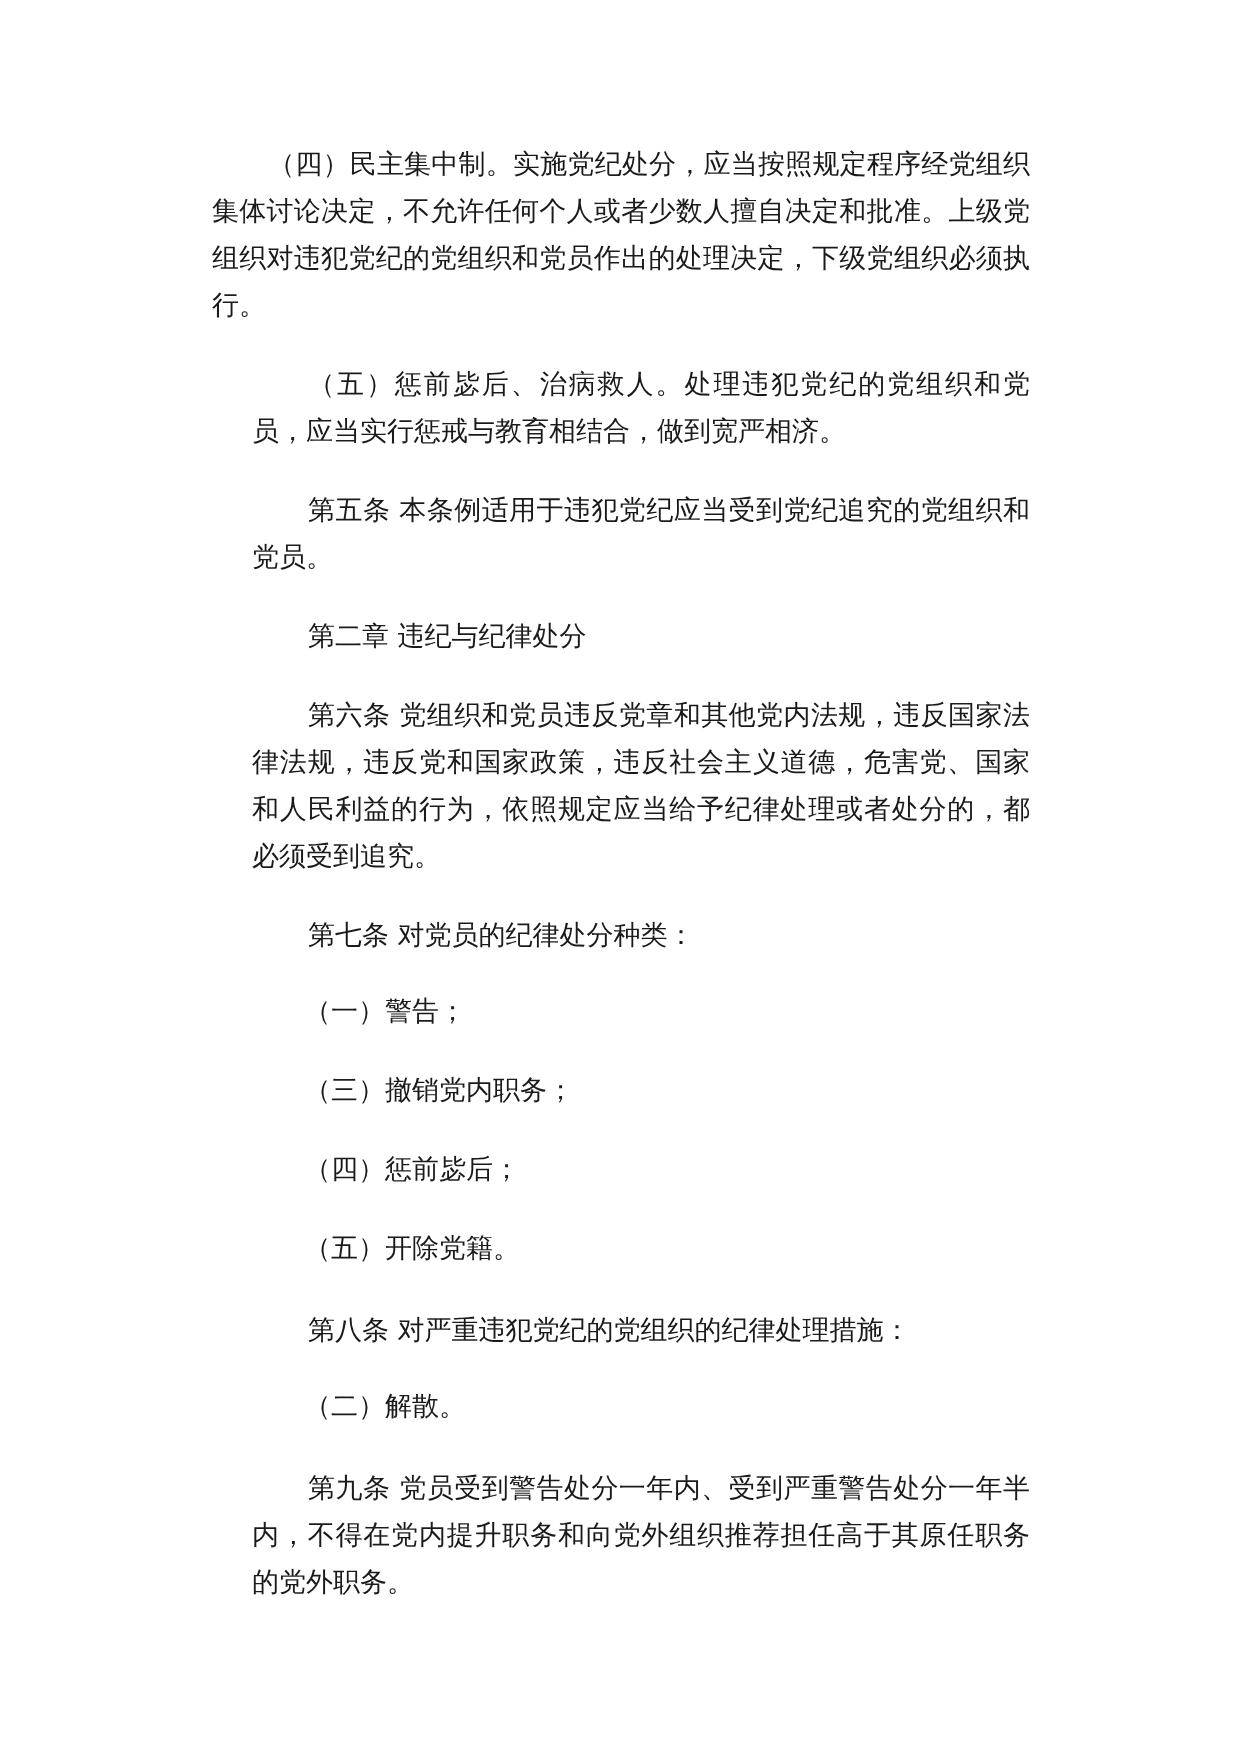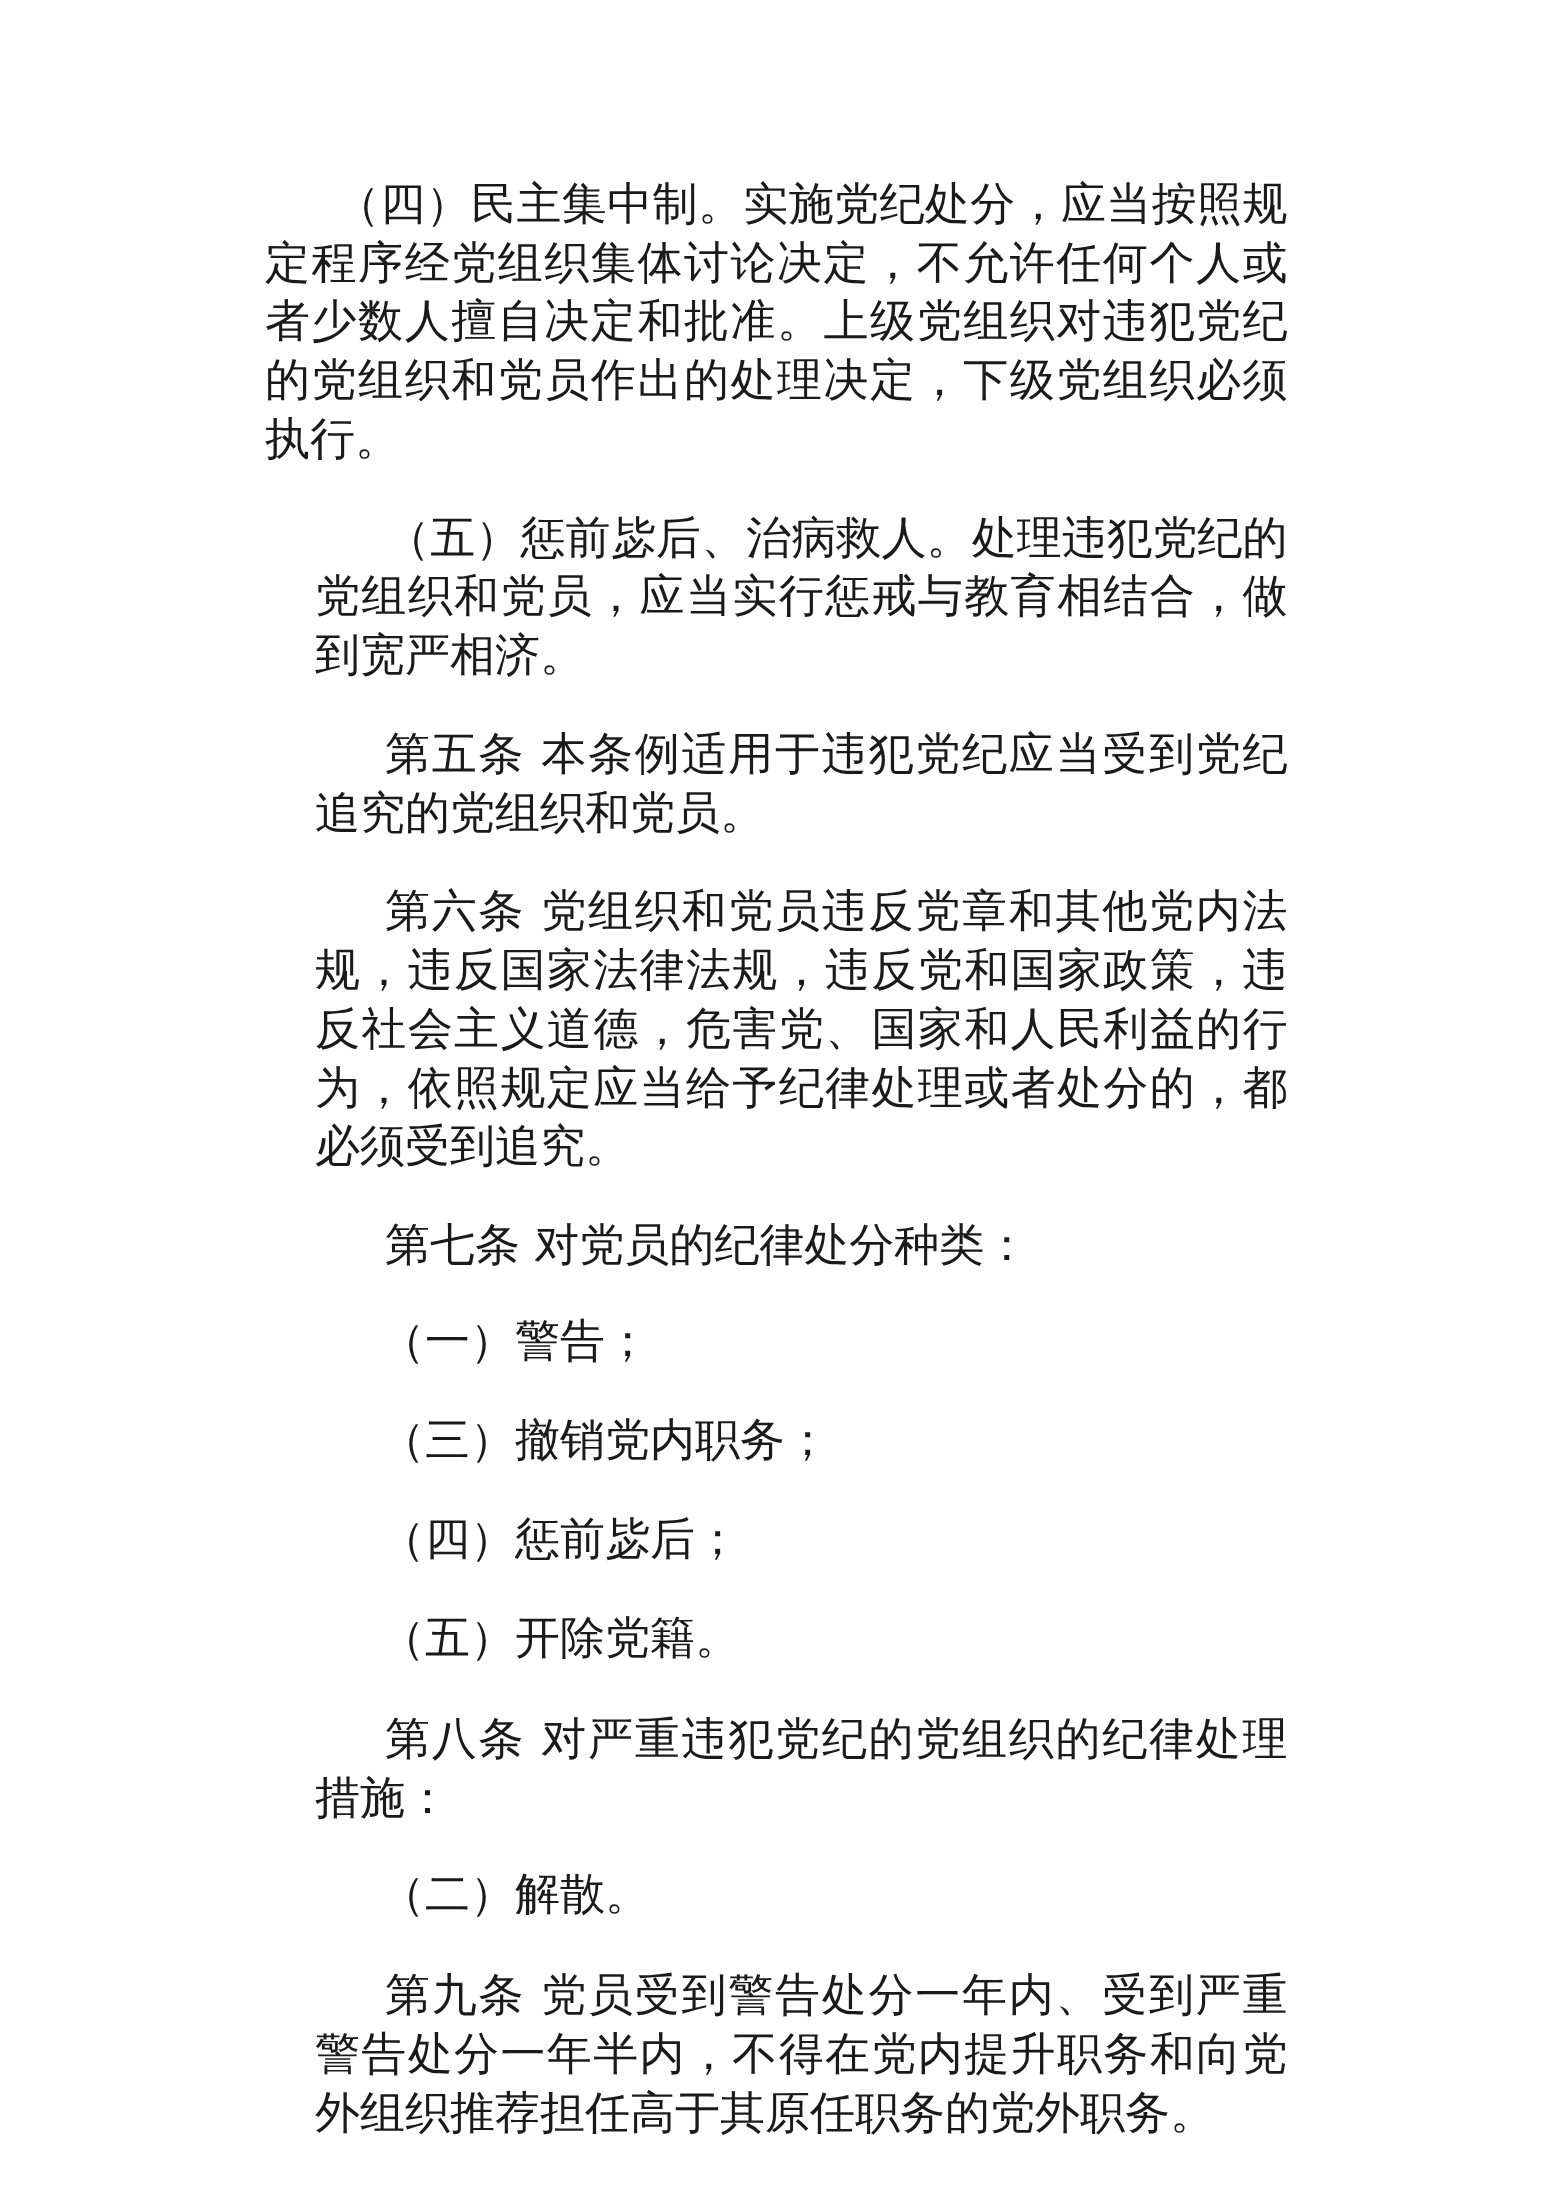--- a/index.html
+++ b/index.html
@@ -15,21 +15,21 @@
       font-family: "DejaVu Serif", "Liberation Serif", serif;
       color: #1a1a1a;
     }
     .page {
       position: absolute;
       left: 212px;
       top: 140px;
       width: 818px;
     }
     .para {
-      font-size: 36px;
+      font-size: 27px;
       line-height: 47px;
       margin: 0;
       text-align: justify;
       text-justify: inter-character;
       letter-spacing: 0px;
       word-break: break-all;
     }
     .indent {
       text-indent: 56px;
     }
@@ -43,20 +43,21 @@
 <body>
 
 <div class="page">
 
   <p class="para indent">（四）民主集中制。实施党纪处分，应当按照规定程序经党组织集体讨论决定，不允许任何个人或者少数人擅自决定和批准。上级党组织对违犯党纪的党组织和党员作出的处理决定，下级党组织必须执行。</p>
 
   <p class="para indent gap-lg">（五）惩前毖后、治病救人。处理违犯党纪的党组织和党员，应当实行惩戒与教育相结合，做到宽严相济。</p>
 
   <p class="para indent gap-lg">第五条  本条例适用于违犯党纪应当受到党纪追究的党组织和党员。</p>
 
+  <p class="para indent gap-lg">第二章  违纪与纪律处分</p>
 
   <p class="para indent gap-lg">第六条  党组织和党员违反党章和其他党内法规，违反国家法律法规，违反党和国家政策，违反社会主义道德，危害党、国家和人民利益的行为，依照规定应当给予纪律处理或者处分的，都必须受到追究。</p>
 
   <p class="para indent gap-lg">第七条  对党员的纪律处分种类：</p>
 
   <p class="para list-item gap-lg">（一）警告；</p>
   <p class="para list-item gap-lg">（三）撤销党内职务；</p>
   <p class="para list-item gap-lg">（四）惩前毖后；</p>
   <p class="para list-item gap-lg">（五）开除党籍。</p>
 

